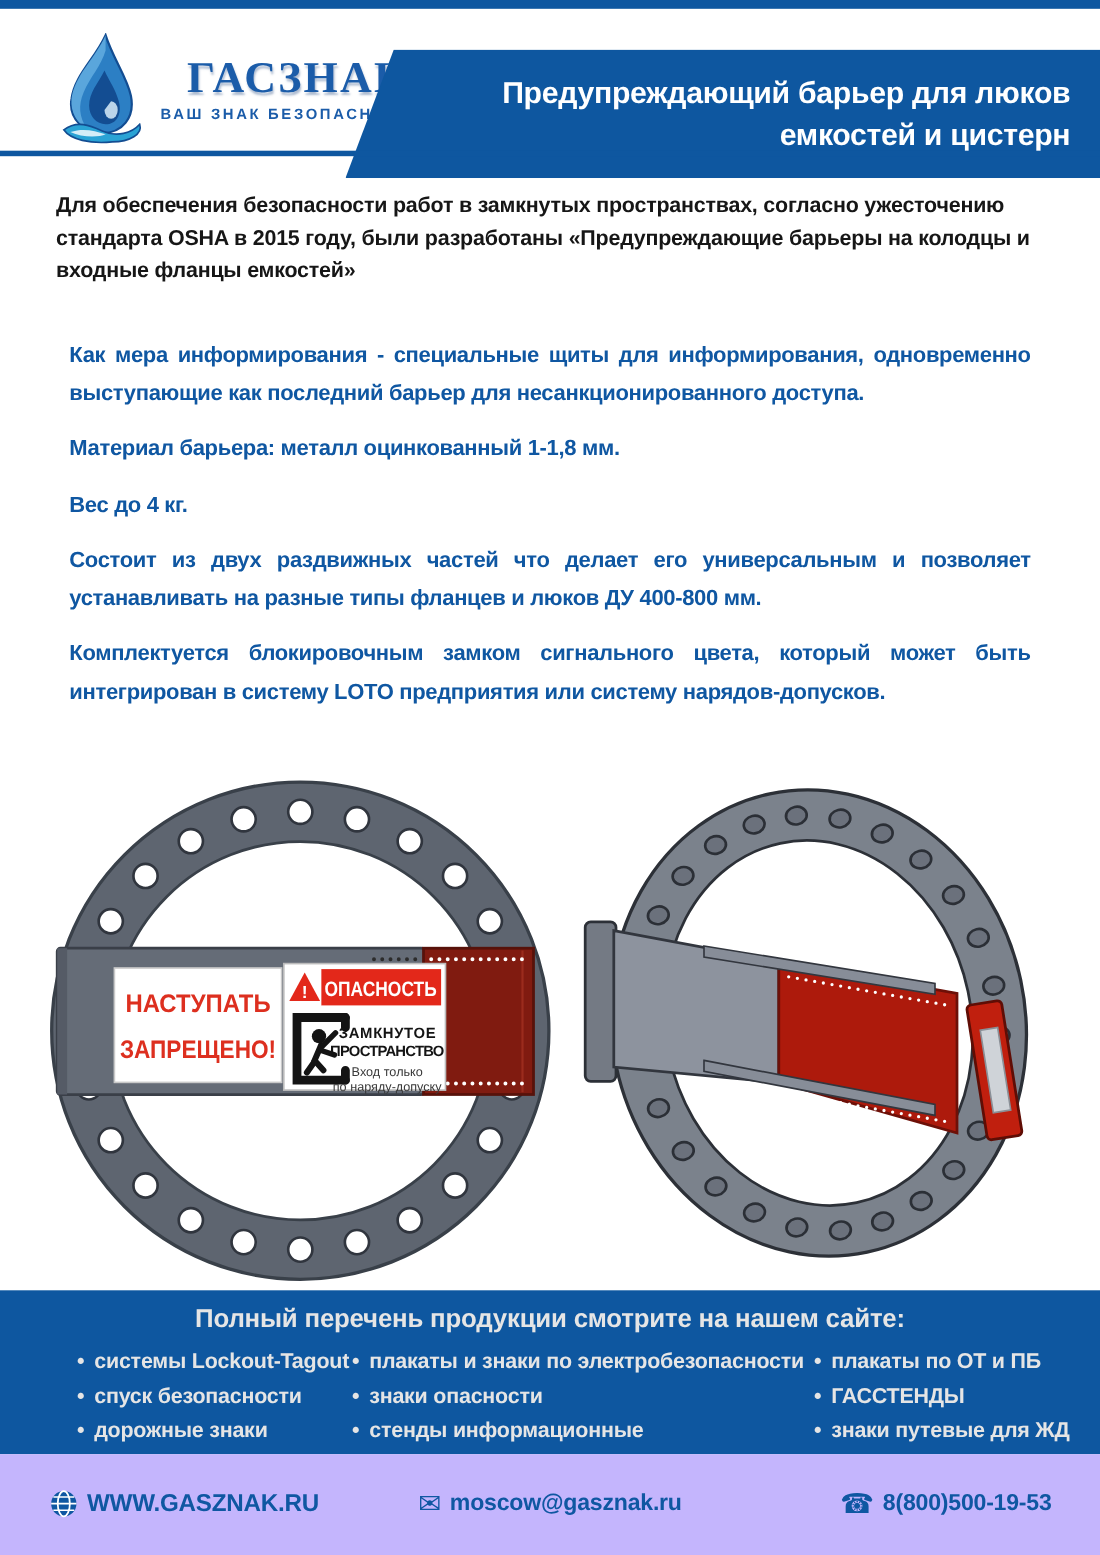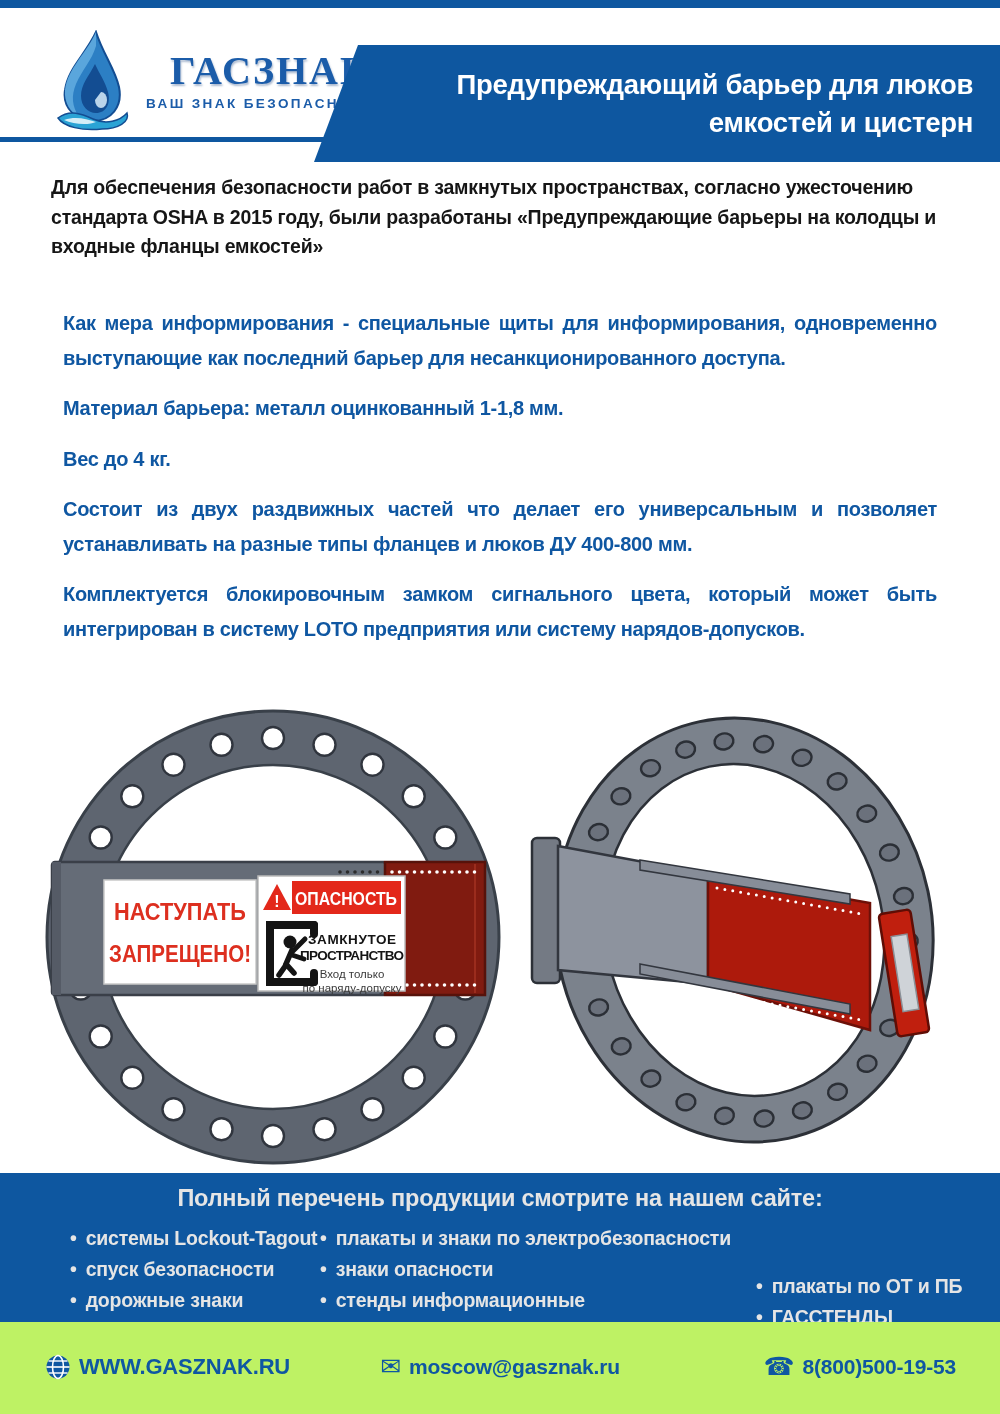--- a/index.html
+++ b/index.html
@@ -25,25 +25,25 @@
   .bluetext p{margin:16px;font-size:20px;font-weight:bold;line-height:34.5px;
               letter-spacing:-0.3px;text-align:justify;}
   
   .fig-front{position:absolute;left:40px;top:704px;}
   .fig-3d{position:absolute;left:512px;top:698px;}
   
   .band{position:absolute;left:0;top:1173px;width:100%;height:149px;background:#0e57a0;color:#e5e5e5;}
   .band-title{text-align:center;font-size:23.5px;font-weight:bold;padding-top:12px;letter-spacing:-0.2px;}
   .band-cols{position:absolute;left:0;top:50px;width:100%;}
   .band-cols ul{position:absolute;margin:0;padding:0;list-style:none;}
-  .band-cols ul.c1{left:70px;} .band-cols ul.c2{left:320px;} .band-cols ul.c3{left:756px;margin-top:48px;}
+  .band-cols ul.c1{left:70px;} .band-cols ul.c2{left:320px;} .band-cols ul.c3{left:740px;}
   .band-cols li{font-size:19.5px;font-weight:bold;line-height:31px;white-space:nowrap;letter-spacing:-0.2px;}
   .band-cols li::before{content:"•";margin-right:9px;}
   
-  .footer{position:absolute;left:0;top:1322px;width:100%;height:92px;background:#bef264;}
+  .footer{position:absolute;left:0;top:1322px;width:100%;height:92px;background:#c4b5fd;}
   .contact{position:absolute;top:32px;display:flex;align-items:center;gap:8px;
            color:#0f57a2;font-weight:bold;font-size:21px;letter-spacing:-0.2px;}
   .contact .glyph{font-family:"DejaVu Sans",sans-serif;font-size:25px;line-height:25px;}
   .c-site{left:45px;font-size:22px;}
   .c-mail{left:50%;transform:translateX(-50%);}
   .c-phone{right:44px;}
 </style>
 </head>
 <body>
 

